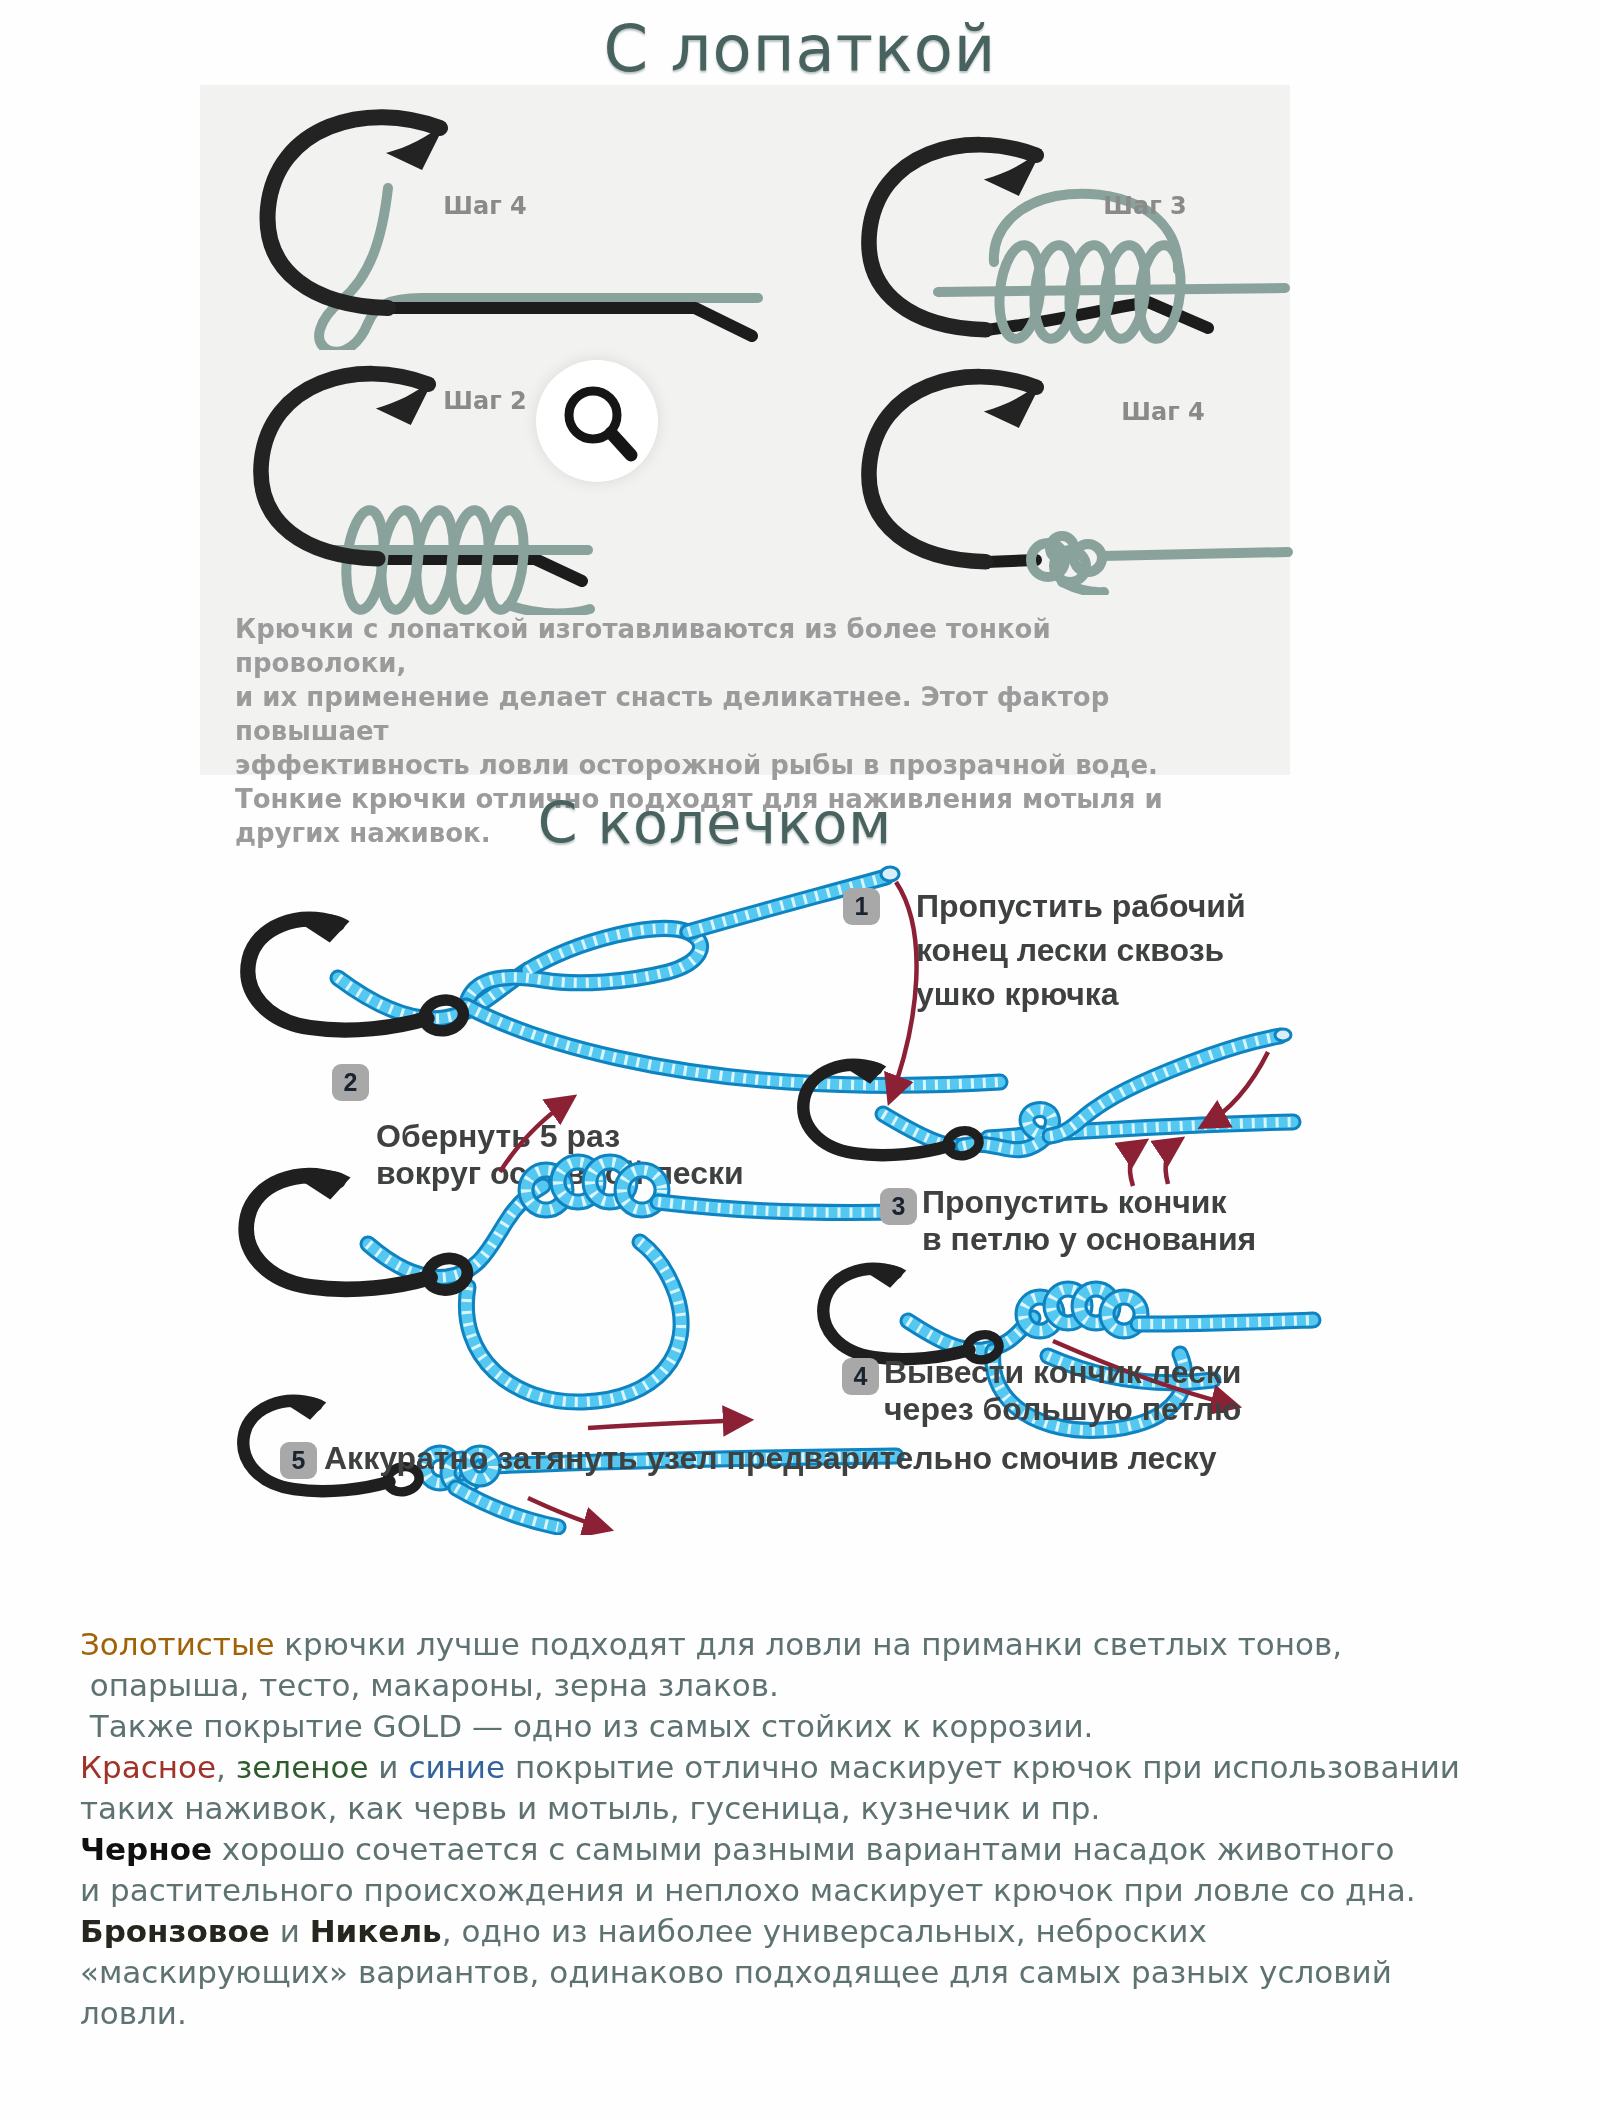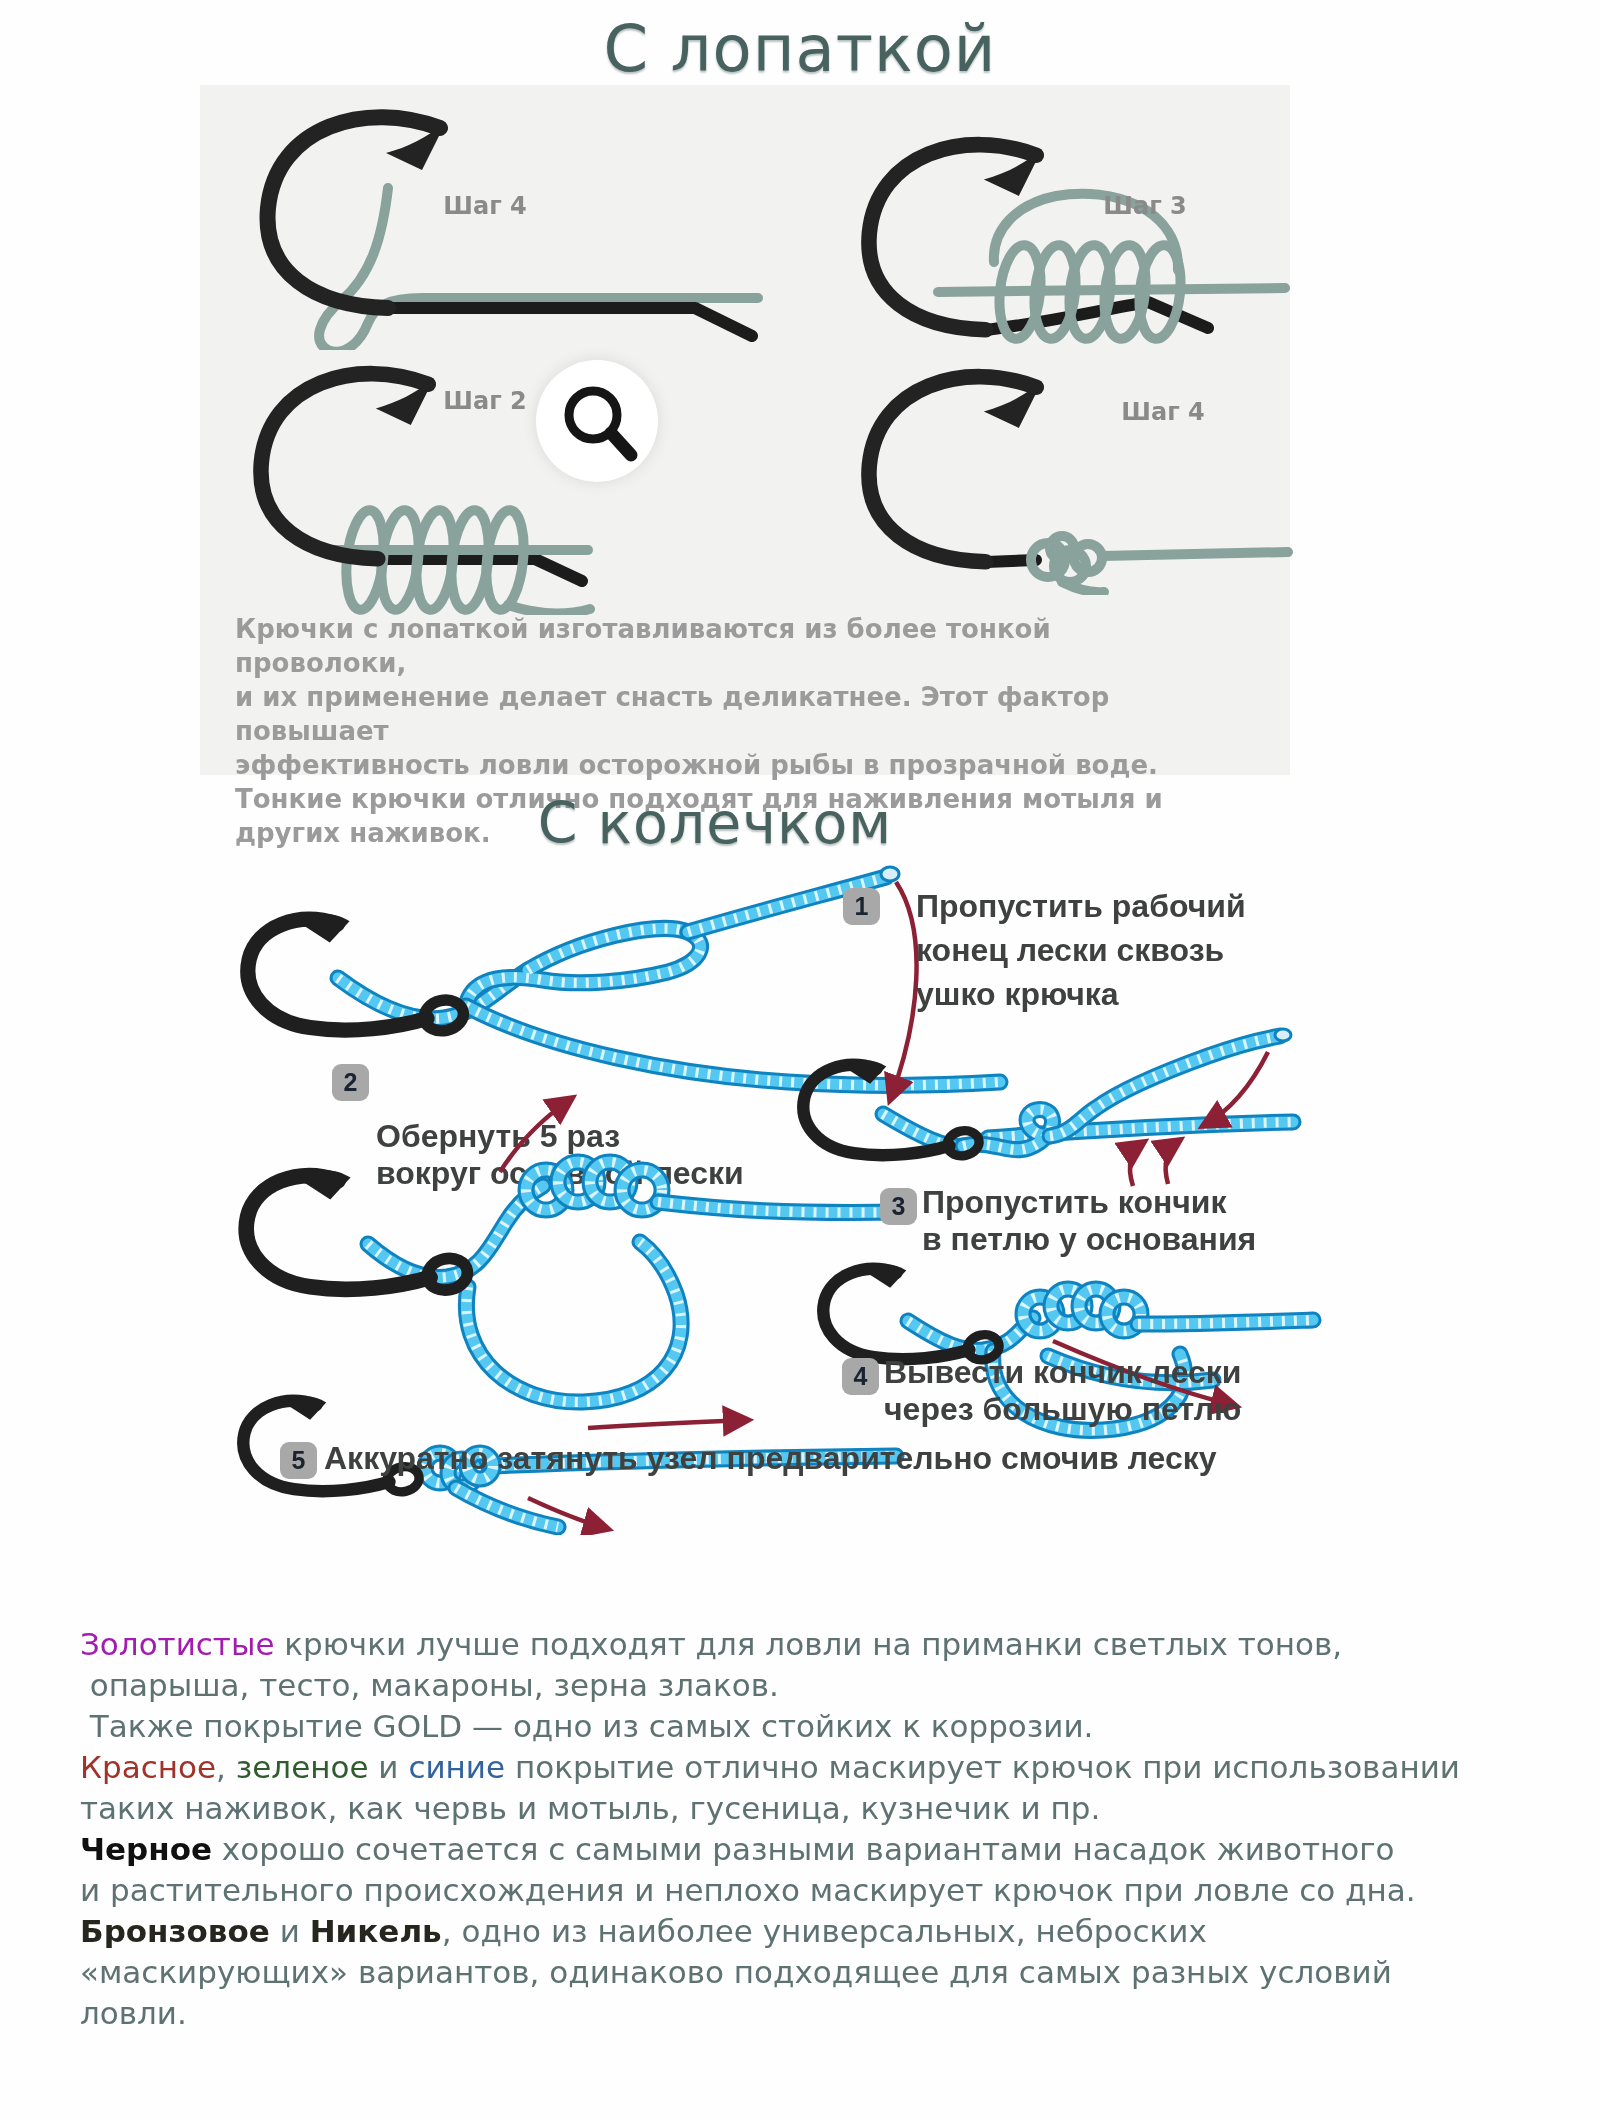--- a/index.html
+++ b/index.html
@@ -46,21 +46,21 @@
          justify-content:center;font-family:"Liberation Sans",sans-serif;}
   .step-text{position:absolute;font-family:"Liberation Sans","DejaVu Sans",sans-serif;
              font-weight:bold;color:#3f4040;font-size:32px;}
   .lh-big{line-height:44px;margin-left:16px;}
   .lh-sm{line-height:37px;}
 
   
   #footer{position:absolute;left:80px;top:1624px;width:1480px;font-size:31px;color:#5e7272;
           line-height:41px;}
   .fline{white-space:pre;}
-  .run-gold{color:#a21caf;}
+  .run-gold{color:#a16207;}
   .run-red{color:#a03229;}
   .run-green{color:#2f5c2c;}
   .run-blue{color:#33639c;}
   .run-black{color:#101010;font-weight:bold;}
   .run-dark{color:#26261f;font-weight:bold;}
 </style>
 </head>
 <body>
 
 <div id="canvas">

